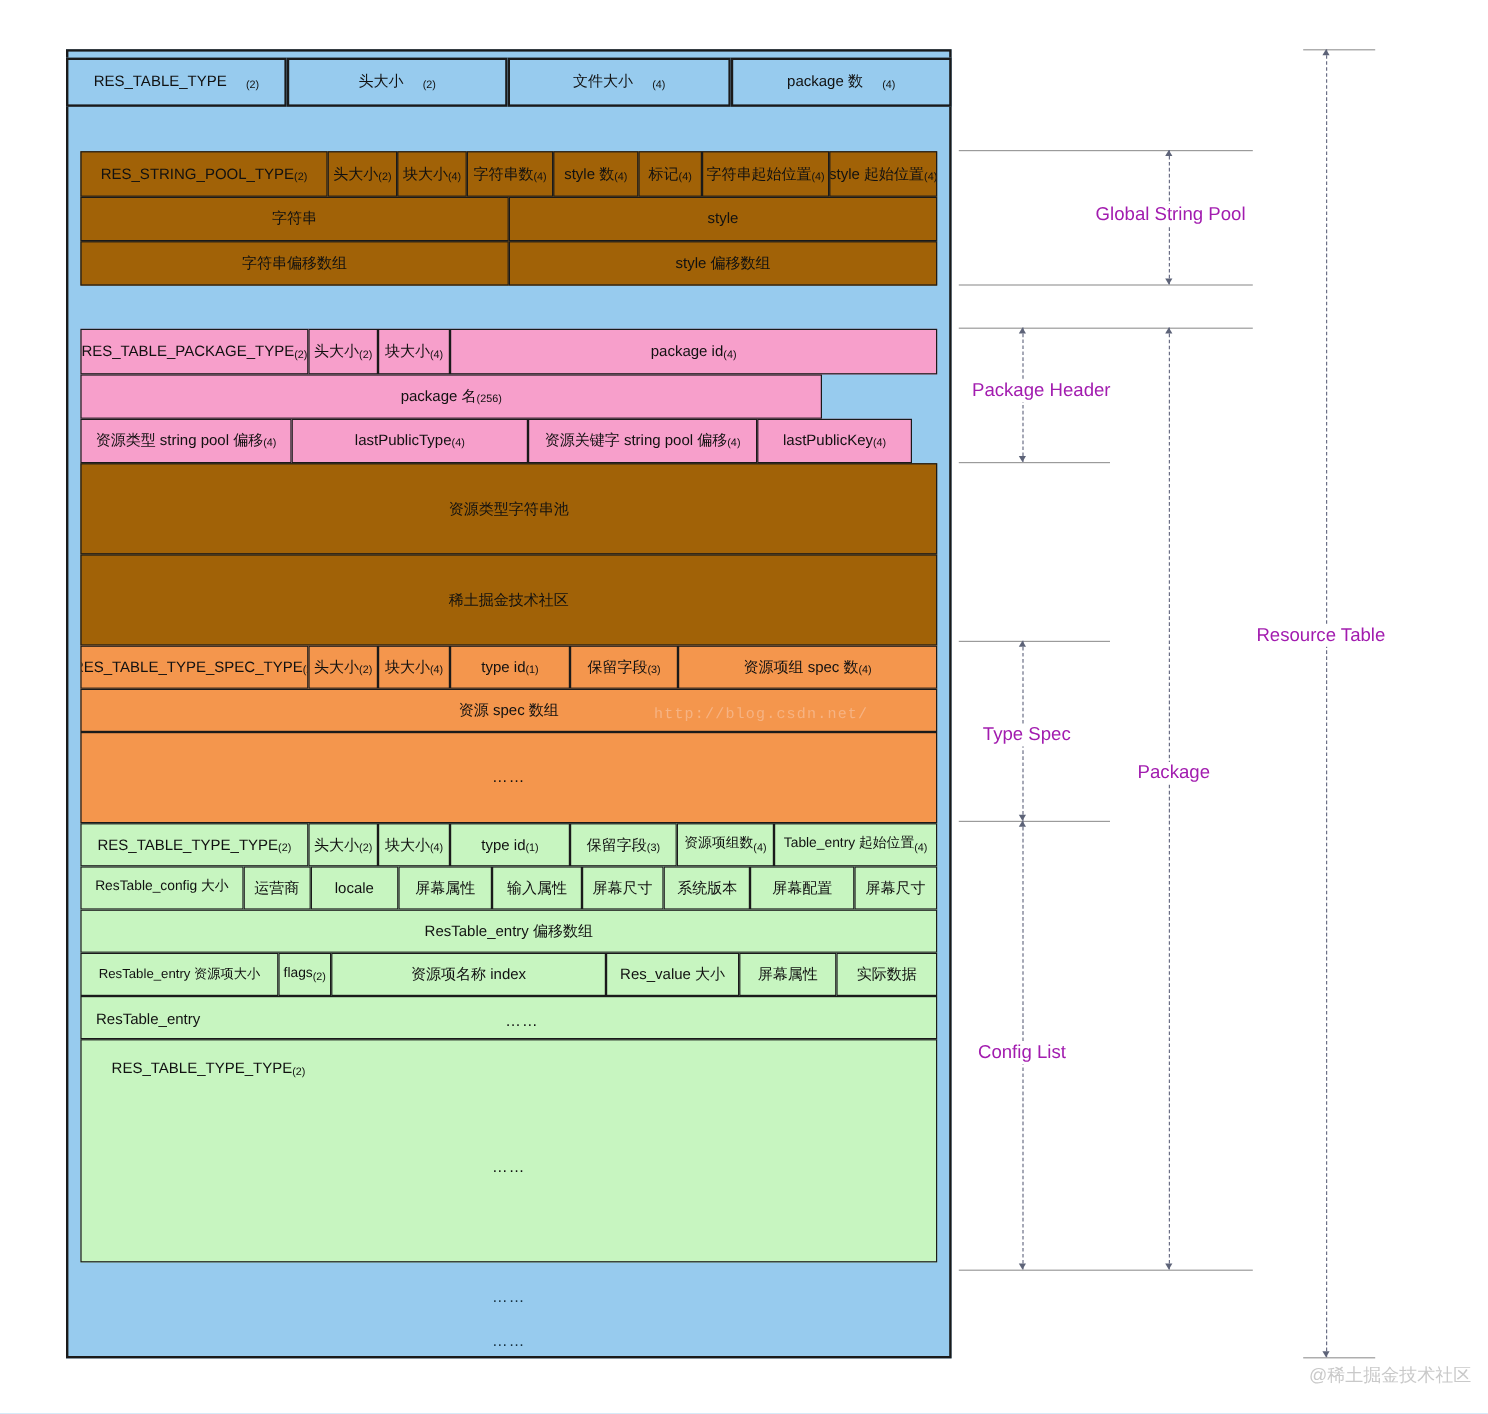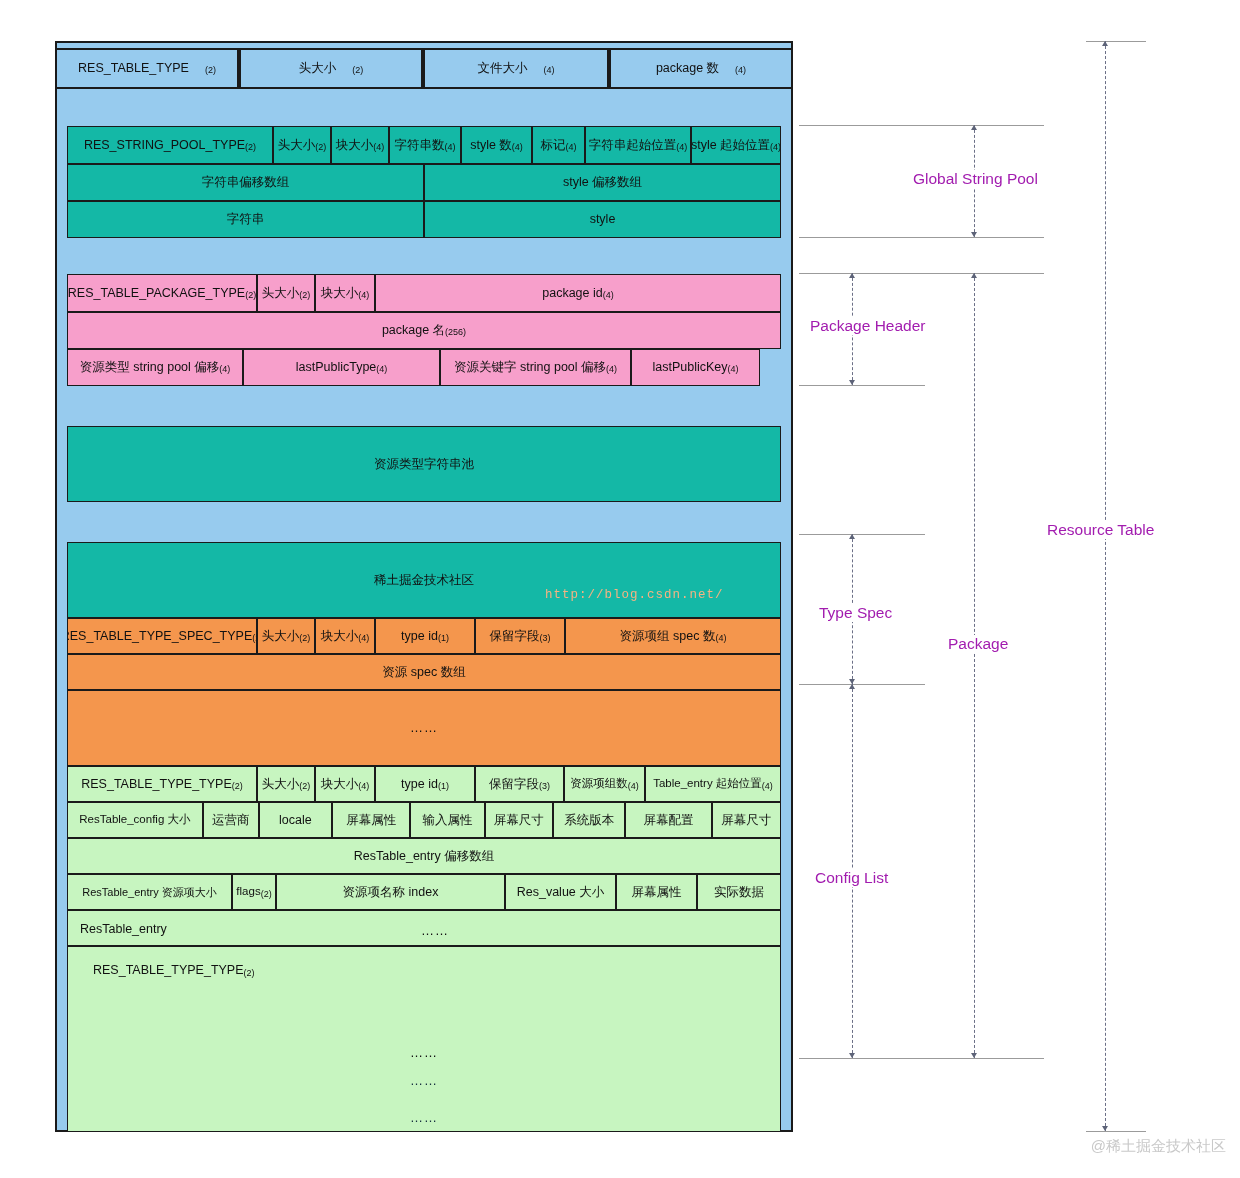--- a/index.html
+++ b/index.html
@@ -24,21 +24,21 @@
     line-height:1.15;
     text-align:center;
     padding:2px 3px;
     overflow:hidden;
     white-space:nowrap;
   }
   .sub{font-size:9px;vertical-align:baseline;position:relative;top:2px;}
 
   
   .c-blue{background:#97cbee;gap:16px;}
-  .c-peach{background:#14b8a6;}
+  .c-peach{background:#a16207;}
   .c-pink{background:#f79fcb;}
   .c-orange{background:#f4964d;}
   .c-green{background:#c7f5c0;}
 
   
   #outer-frame{
     position:absolute;left:55px;top:41px;width:738px;height:1091px;
     background:#97cbee;border:2px solid #1a1a1a;box-sizing:border-box;
   }
   
@@ -55,21 +55,21 @@
   #string-pool-group .r1 .cell{height:38px;}
   #string-pool-group .r2 .cell{height:37px;}
   #string-pool-group .r3 .cell{height:37px;}
 
   #package-group{left:67px;top:274px;width:714px;height:784px;}
   #package-group .cell{border-width:1.5px;}
 
   .h38{height:38px;}
   .h37{height:37px;}
   .h36{height:36px;}
-  .h76{height:76px;margin-top:40px;}
+  .h76{height:76px;}
 
   
   .dots{font-size:13px;letter-spacing:1px;}
   .cell.stack{flex-direction:column;align-items:stretch;justify-content:flex-start;white-space:normal;}
   .stack .tl{font-size:12.5px;text-align:left;padding:6px 0 0 9px;}
   .stack .mid{flex:1;display:flex;align-items:center;justify-content:center;}
 
   
   .blue-dots{
     position:absolute;left:55px;width:738px;text-align:center;
@@ -157,37 +157,37 @@
       <div class="cell c-peach h38" style="width:106px">
           <span>字符串起始位置</span>
           <span class="sub">(4)</span>
         </div>
       <div class="cell c-peach h38" style="width:90px">
           <span>style 起始位置</span>
           <span class="sub">(4)</span>
         </div>
     </div>
 
+    <div class="row r3">
+      <div class="cell c-peach h37" style="width:357px">
+          <span>字符串</span>
+        </div>
+      <div class="cell c-peach h37" style="width:357px">
+          <span>style</span>
+        </div>
+    </div>
+
     <div class="row r2">
       <div class="cell c-peach h37" style="width:357px">
           <span>字符串偏移数组</span>
         </div>
       <div class="cell c-peach h37" style="width:357px">
           <span>style 偏移数组</span>
         </div>
     </div>
-
-    <div class="row r3">
-      <div class="cell c-peach h37" style="width:357px">
-          <span>字符串</span>
-        </div>
-      <div class="cell c-peach h37" style="width:357px">
-          <span>style</span>
-        </div>
-    </div>
   </div>
 
   <div id="package-group" class="group">
 
     <div class="row">
       <div class="cell c-pink h38" style="width:190px">
           <span>RES_TABLE_PACKAGE_TYPE</span>
           <span class="sub">(2)</span>
         </div>
       <div class="cell c-pink h38" style="width:58px">
@@ -198,21 +198,21 @@
           <span>块大小</span>
           <span class="sub">(4)</span>
         </div>
       <div class="cell c-pink h38" style="width:406px">
           <span>package id</span>
           <span class="sub">(4)</span>
         </div>
     </div>
 
     <div class="row">
-      <div class="cell c-pink h37" style="width:714px">
+      <div class="cell c-pink h37" style="width:618px">
           <span>package 名</span>
           <span class="sub">(256)</span>
         </div>
     </div>
 
     <div class="row">
       <div class="cell c-pink h37" style="width:176px">
           <span>资源类型 string pool 偏移</span>
           <span class="sub">(4)</span>
         </div>

